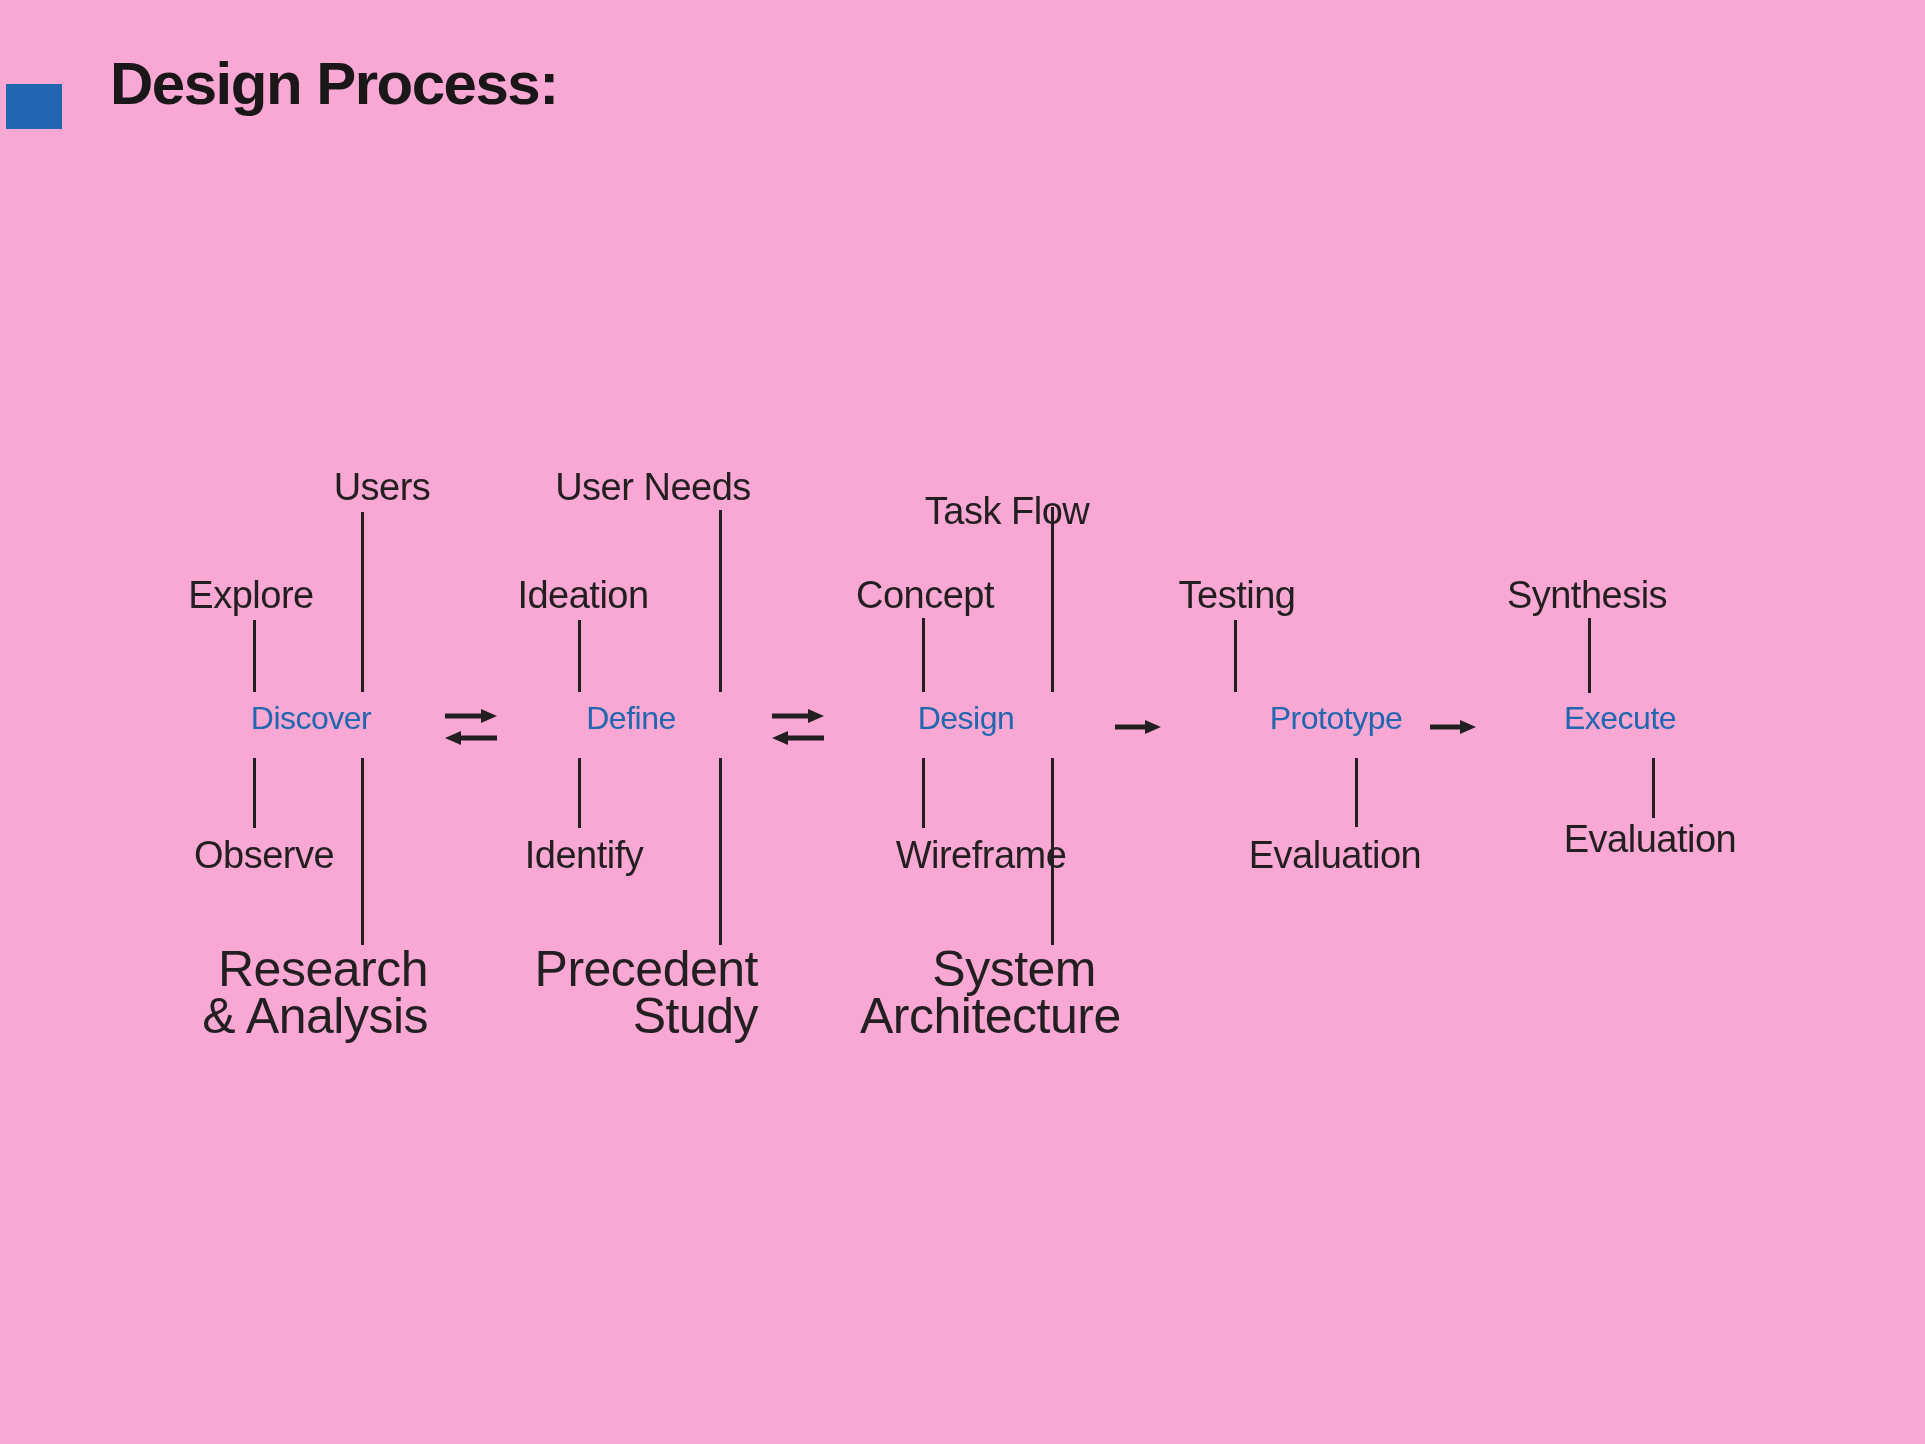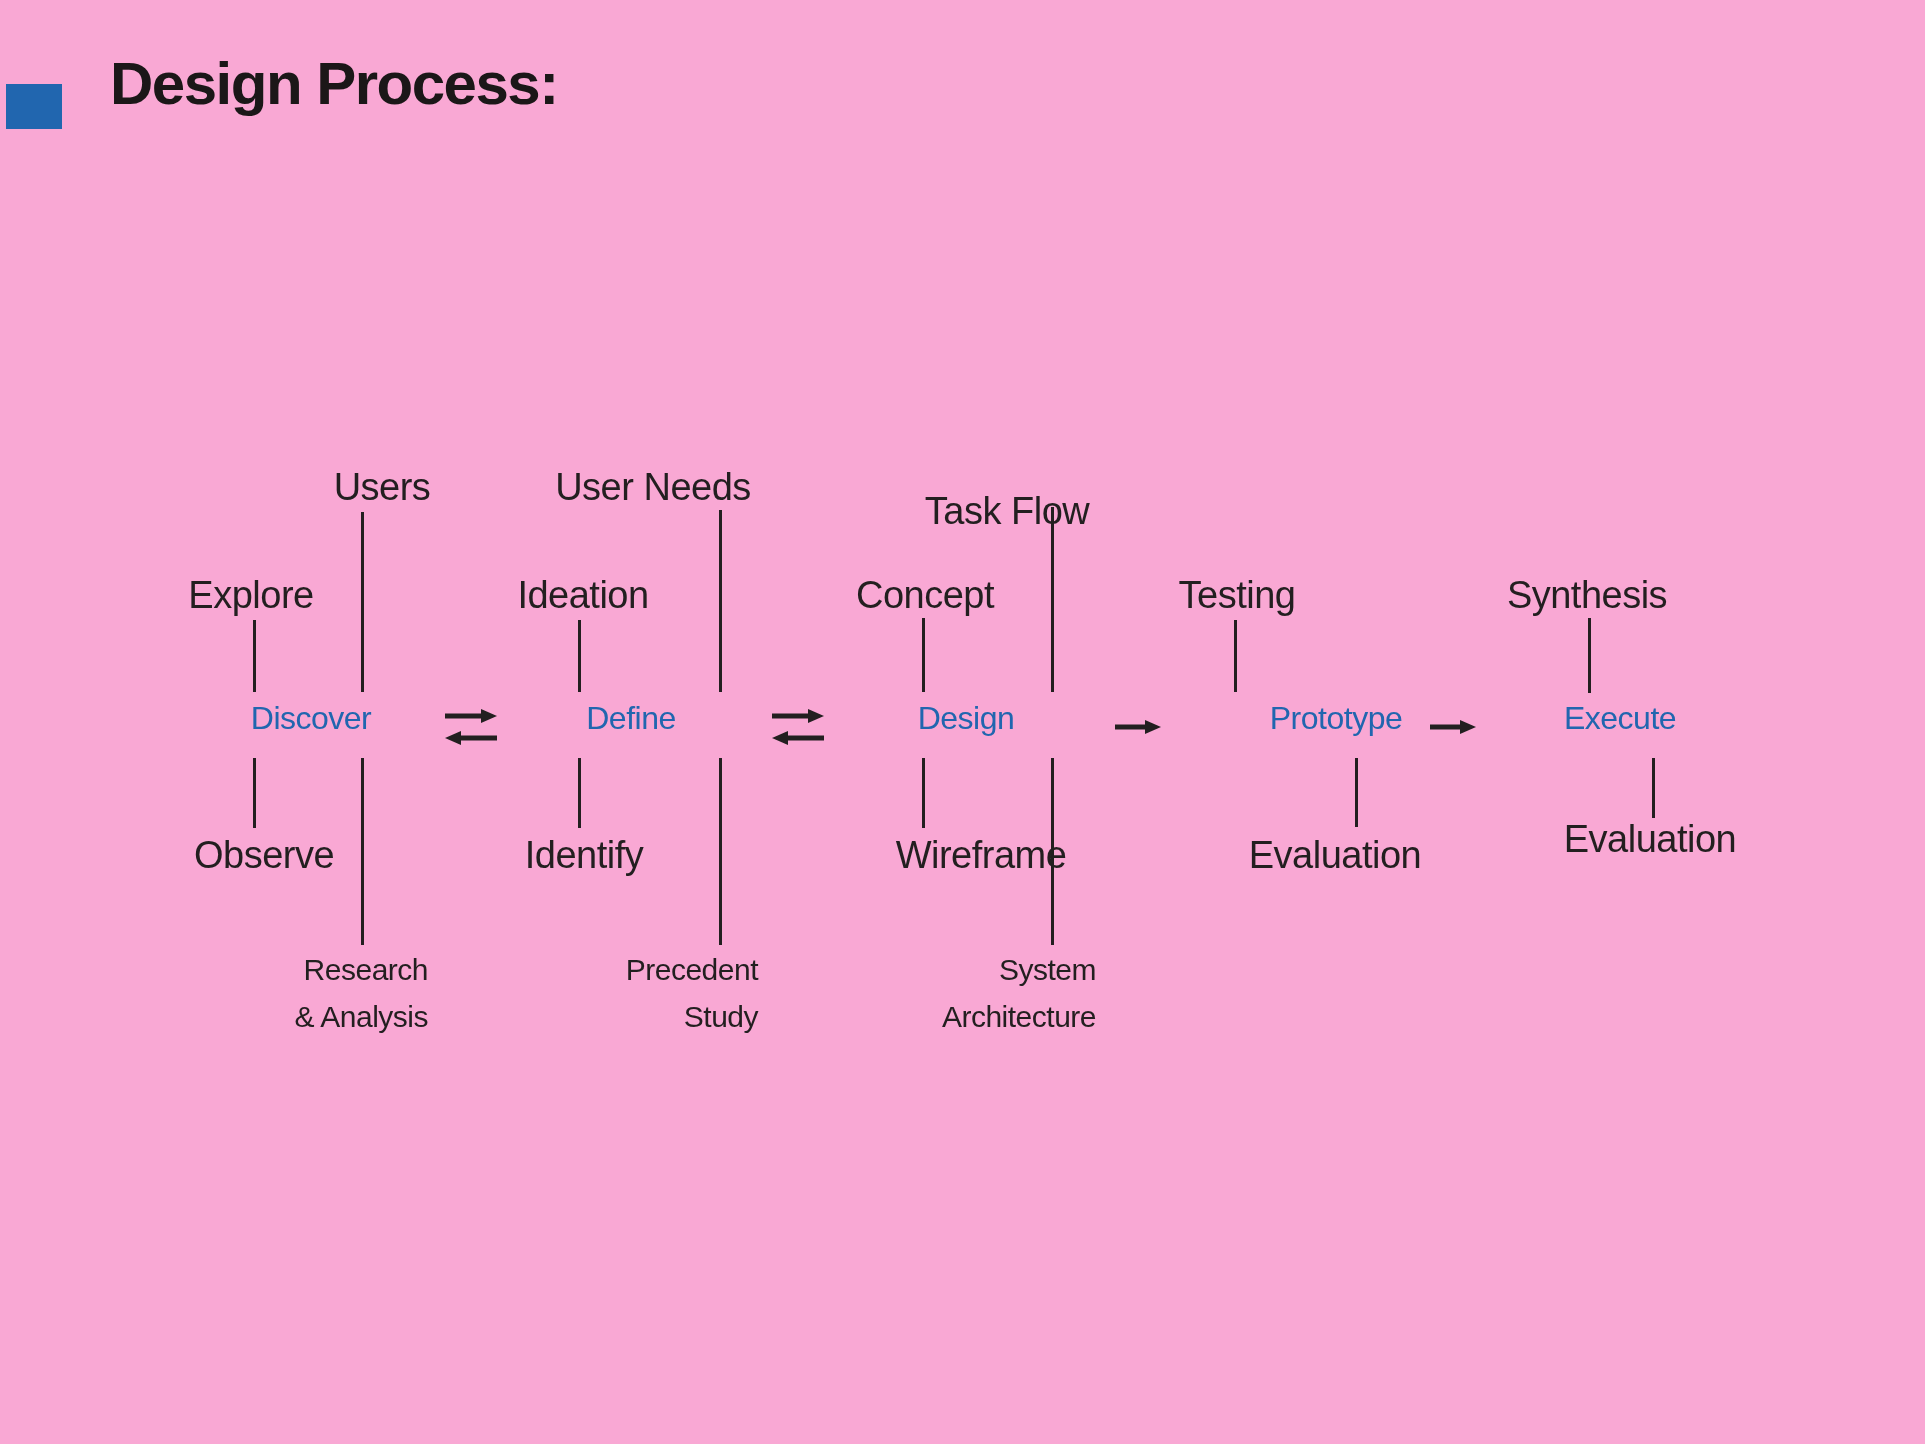--- a/index.html
+++ b/index.html
@@ -24,21 +24,21 @@
     font-size:60px;font-weight:bold;letter-spacing:-1.5px;
     color:#1b1718;white-space:nowrap;line-height:1;
   }
   .label{
     position:absolute;transform:translateX(-50%);
     font-size:38px;line-height:1;letter-spacing:-0.5px;
     white-space:nowrap;color:var(--ink);
   }
   .label2{
     position:absolute;text-align:right;
-    font-size:30px;line-height:47px;letter-spacing:-0.5px;
+    font-size:50px;line-height:47px;letter-spacing:-0.5px;
     color:var(--ink);
   }
   .stage{
     position:absolute;transform:translateX(-50%);
     font-size:32px;line-height:1;letter-spacing:-0.5px;
     white-space:nowrap;color:var(--accent);
   }
   .vline{
     position:absolute;width:3px;background:var(--ink);
   }

